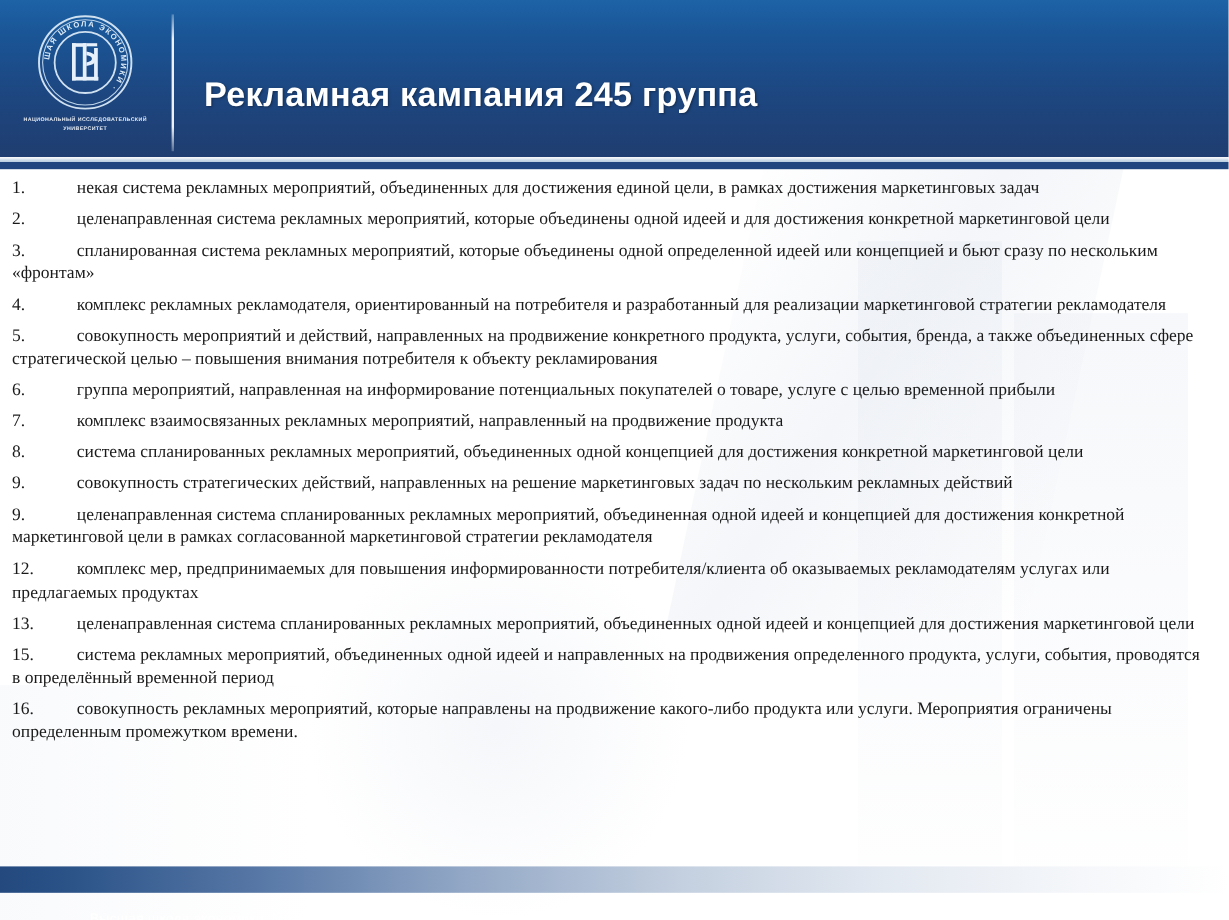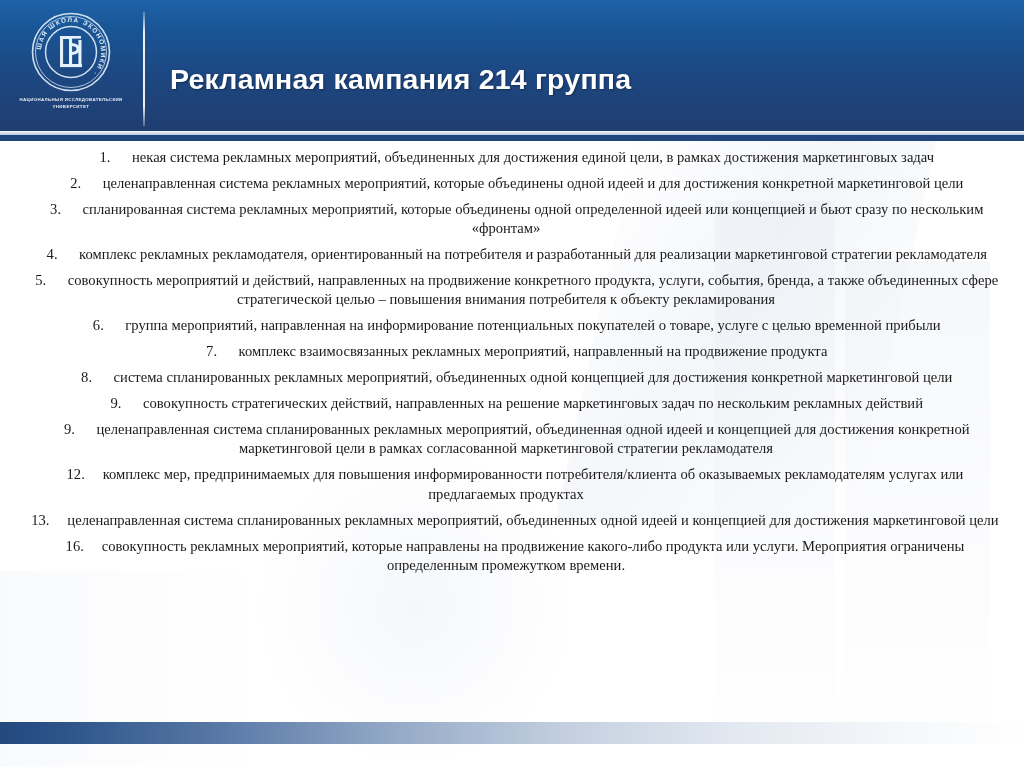--- a/index.html
+++ b/index.html
@@ -136,21 +136,21 @@
     width: 1024px;
     z-index: 2;
   }
   .item {
     position: relative;
     margin: 0 0 6.5px 0;
     padding: 0 22px 0 10px;
     font-size: 14.6px;
     line-height: 19.4px;
     color: #1a1a1a;
-    text-align: center;
+    text-align: left;
   }
   .item-num {
     display: inline-block;
     min-width: 54px;
     color: #1a1a1a;
   }
   .item-text { color: #1a1a1a; }
 
   
   .footer-bar {
@@ -210,21 +210,21 @@
           <rect x="43" y="26" width="9" height="2.6"></rect>
         </g>
       </svg>
     </div>
     <div class="logo-caption">НАЦИОНАЛЬНЫЙ ИССЛЕДОВАТЕЛЬСКИЙ
 УНИВЕРСИТЕТ</div>
   </div>
 
   <div class="header-divider"></div>
 
-  <h1 class="slide-title">Рекламная кампания 214 группа</h1>
+  <h1 class="slide-title">Рекламная кампания 245 группа</h1>
 
   <div class="content">
     <p class="item">
       <span class="item-num">1.</span><span class="item-text">некая система рекламных мероприятий, объединенных для достижения единой цели, в рамках достижения маркетинговых задач</span>
     </p>
     <p class="item">
       <span class="item-num">2.</span><span class="item-text">целенаправленная система рекламных мероприятий, которые объединены одной идеей и для достижения конкретной маркетинговой цели</span>
     </p>
     <p class="item">
       <span class="item-num">3.</span><span class="item-text">спланированная система рекламных мероприятий, которые объединены одной определенной идеей или концепцией и бьют сразу по нескольким «фронтам»</span>
@@ -248,20 +248,23 @@
       <span class="item-num">9.</span><span class="item-text">совокупность стратегических действий, направленных на решение маркетинговых задач по нескольким рекламных действий</span>
     </p>
     <p class="item">
       <span class="item-num">9.</span><span class="item-text">целенаправленная система спланированных рекламных мероприятий, объединенная одной идеей и концепцией для достижения конкретной маркетинговой цели в рамках согласованной маркетинговой стратегии рекламодателя</span>
     </p>
     <p class="item">
       <span class="item-num">12.</span><span class="item-text">комплекс мер, предпринимаемых для повышения информированности потребителя/клиента об оказываемых рекламодателям услугах или предлагаемых продуктах</span>
     </p>
     <p class="item">
       <span class="item-num">13.</span><span class="item-text">целенаправленная система спланированных рекламных мероприятий, объединенных одной идеей и концепцией для достижения маркетинговой цели</span>
+    </p>
+    <p class="item">
+      <span class="item-num">15.</span><span class="item-text">система рекламных мероприятий, объединенных одной идеей и направленных на продвижения определенного продукта, услуги, события, проводятся в определённый временной период</span>
     </p>
     <p class="item">
       <span class="item-num">16.</span><span class="item-text">совокупность рекламных мероприятий, которые направлены на продвижение какого-либо продукта или услуги. Мероприятия ограничены определенным промежутком времени.</span>
     </p>
   </div>
 
   <div class="footer-bar"></div>
   <div class="footer-text">Высшая школа экономики, Москва, 2016</div>
 
 </div>

